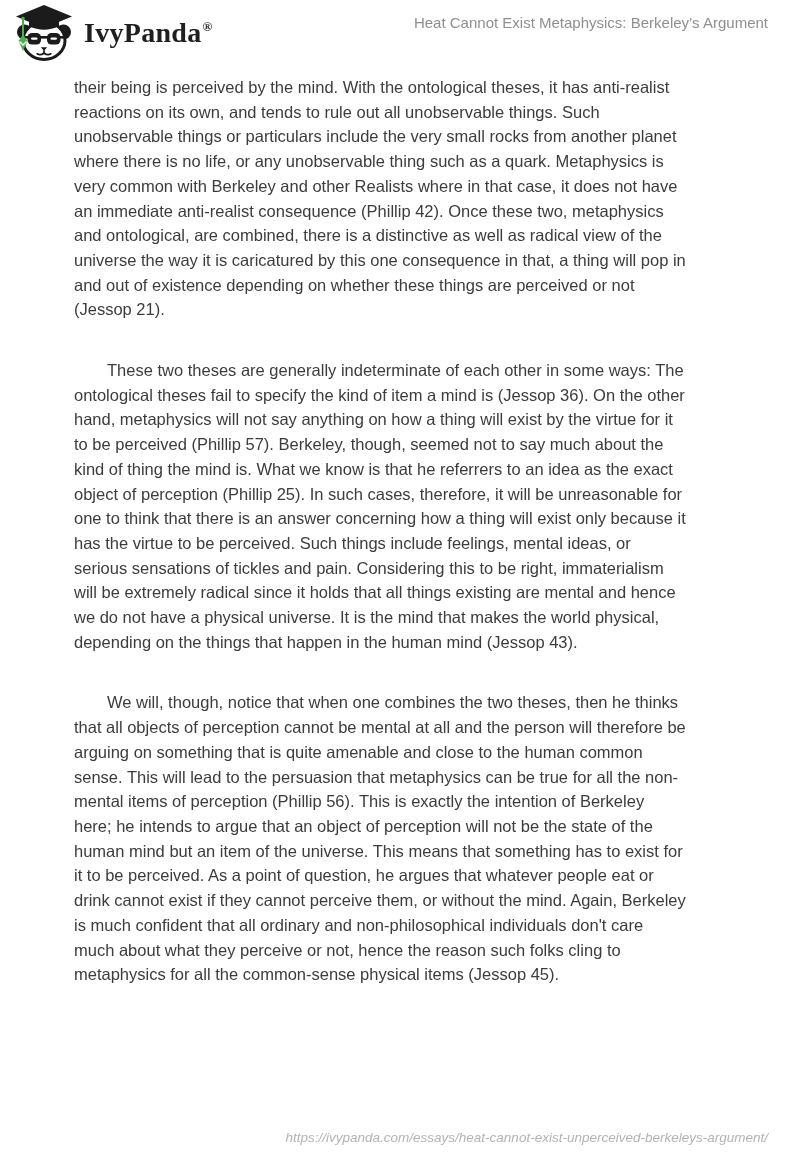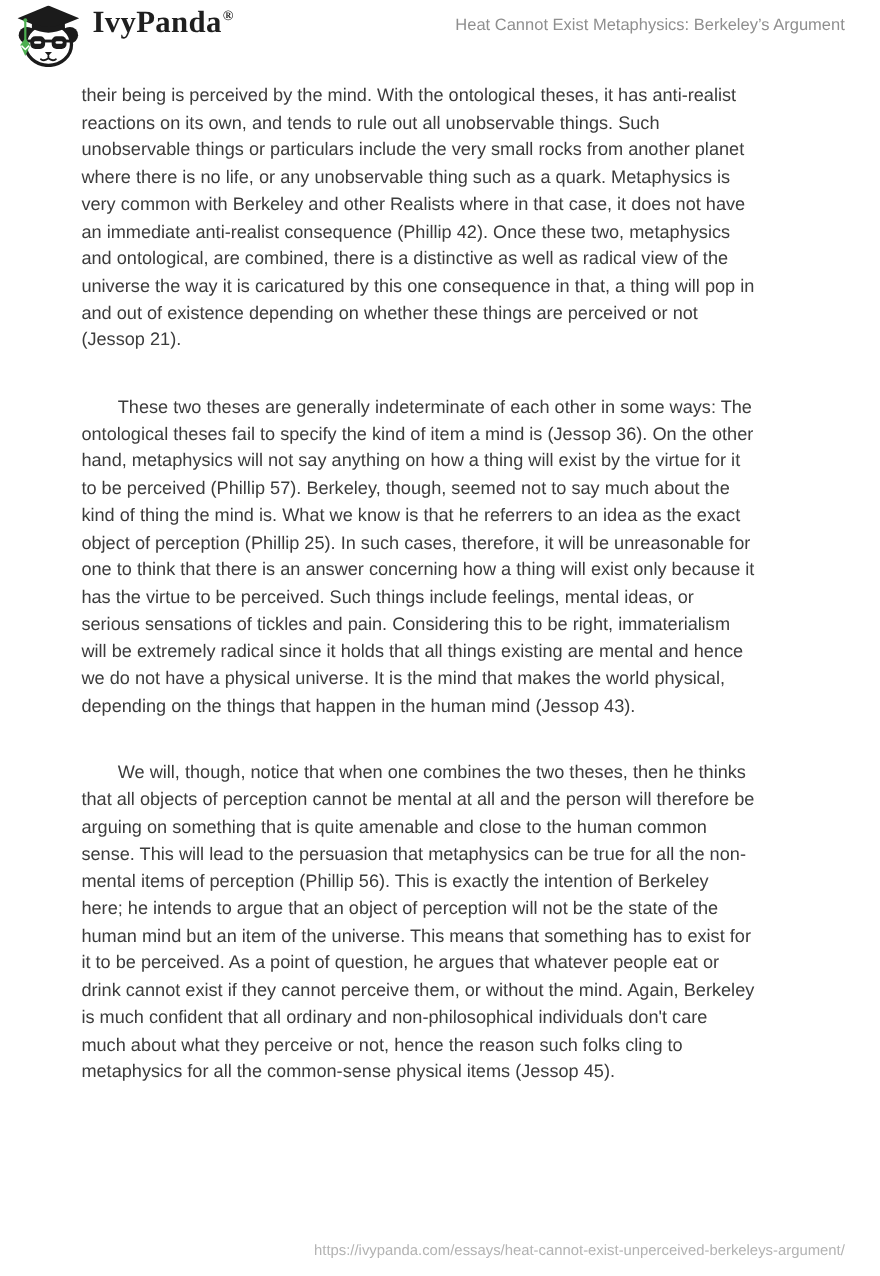--- a/index.html
+++ b/index.html
@@ -19,21 +19,21 @@
   
   .header {
     position: relative;
     height: 64px;
   }
   .brand {
     position: absolute;
     left: 13px;
     top: 5px;
     display: flex;
-    align-items: flex-start;
+    align-items: center;
     gap: 9px;
     text-decoration: none;
     cursor: pointer;
   }
   .logo-icon {
     display: inline-block;
     width: 62px;
     height: 56px;
     line-height: 0;
   }
@@ -76,20 +76,21 @@
   .para.indent {
     text-indent: 33px;
     margin-top: 36px;
   }
 
   
   .footer {
     position: absolute;
     right: 32px;
     bottom: 14px;
+    font-style: italic;
   }
   .source-url {
     font-size: 13.5px;
     color: #b3b3b3;
     text-decoration: none;
     white-space: nowrap;
     cursor: pointer;
   }
 </style>
 </head>

